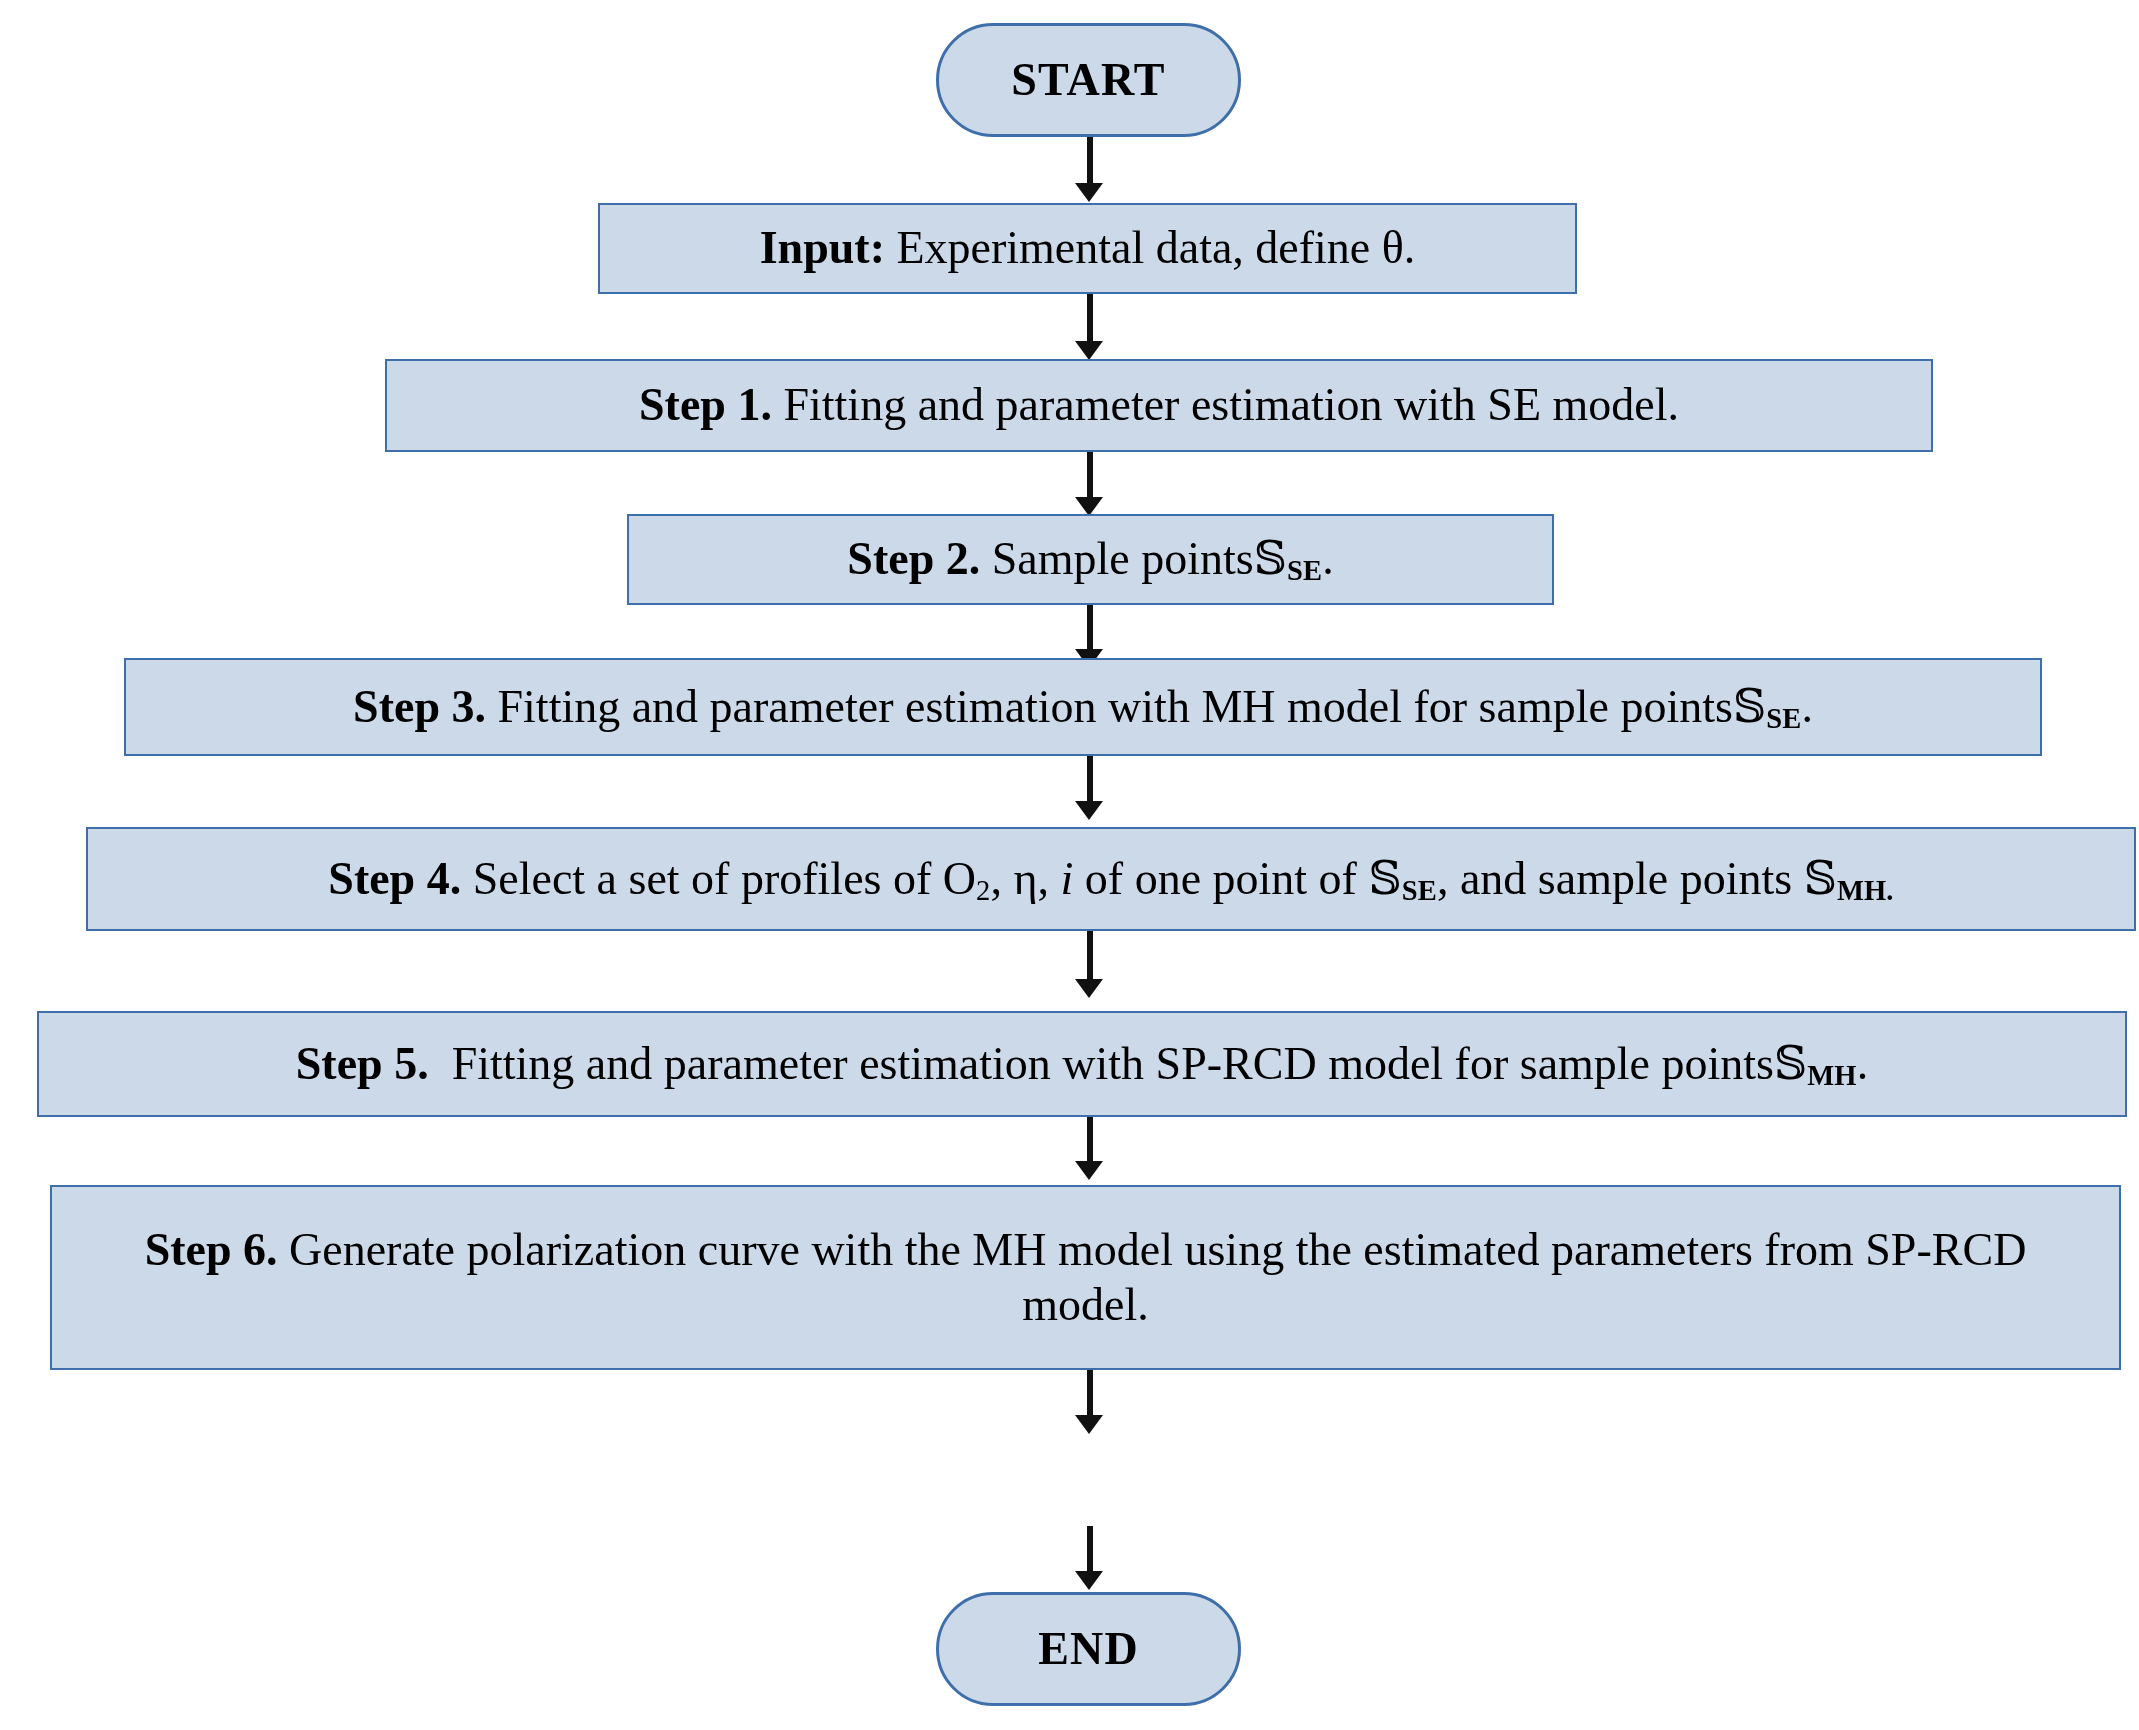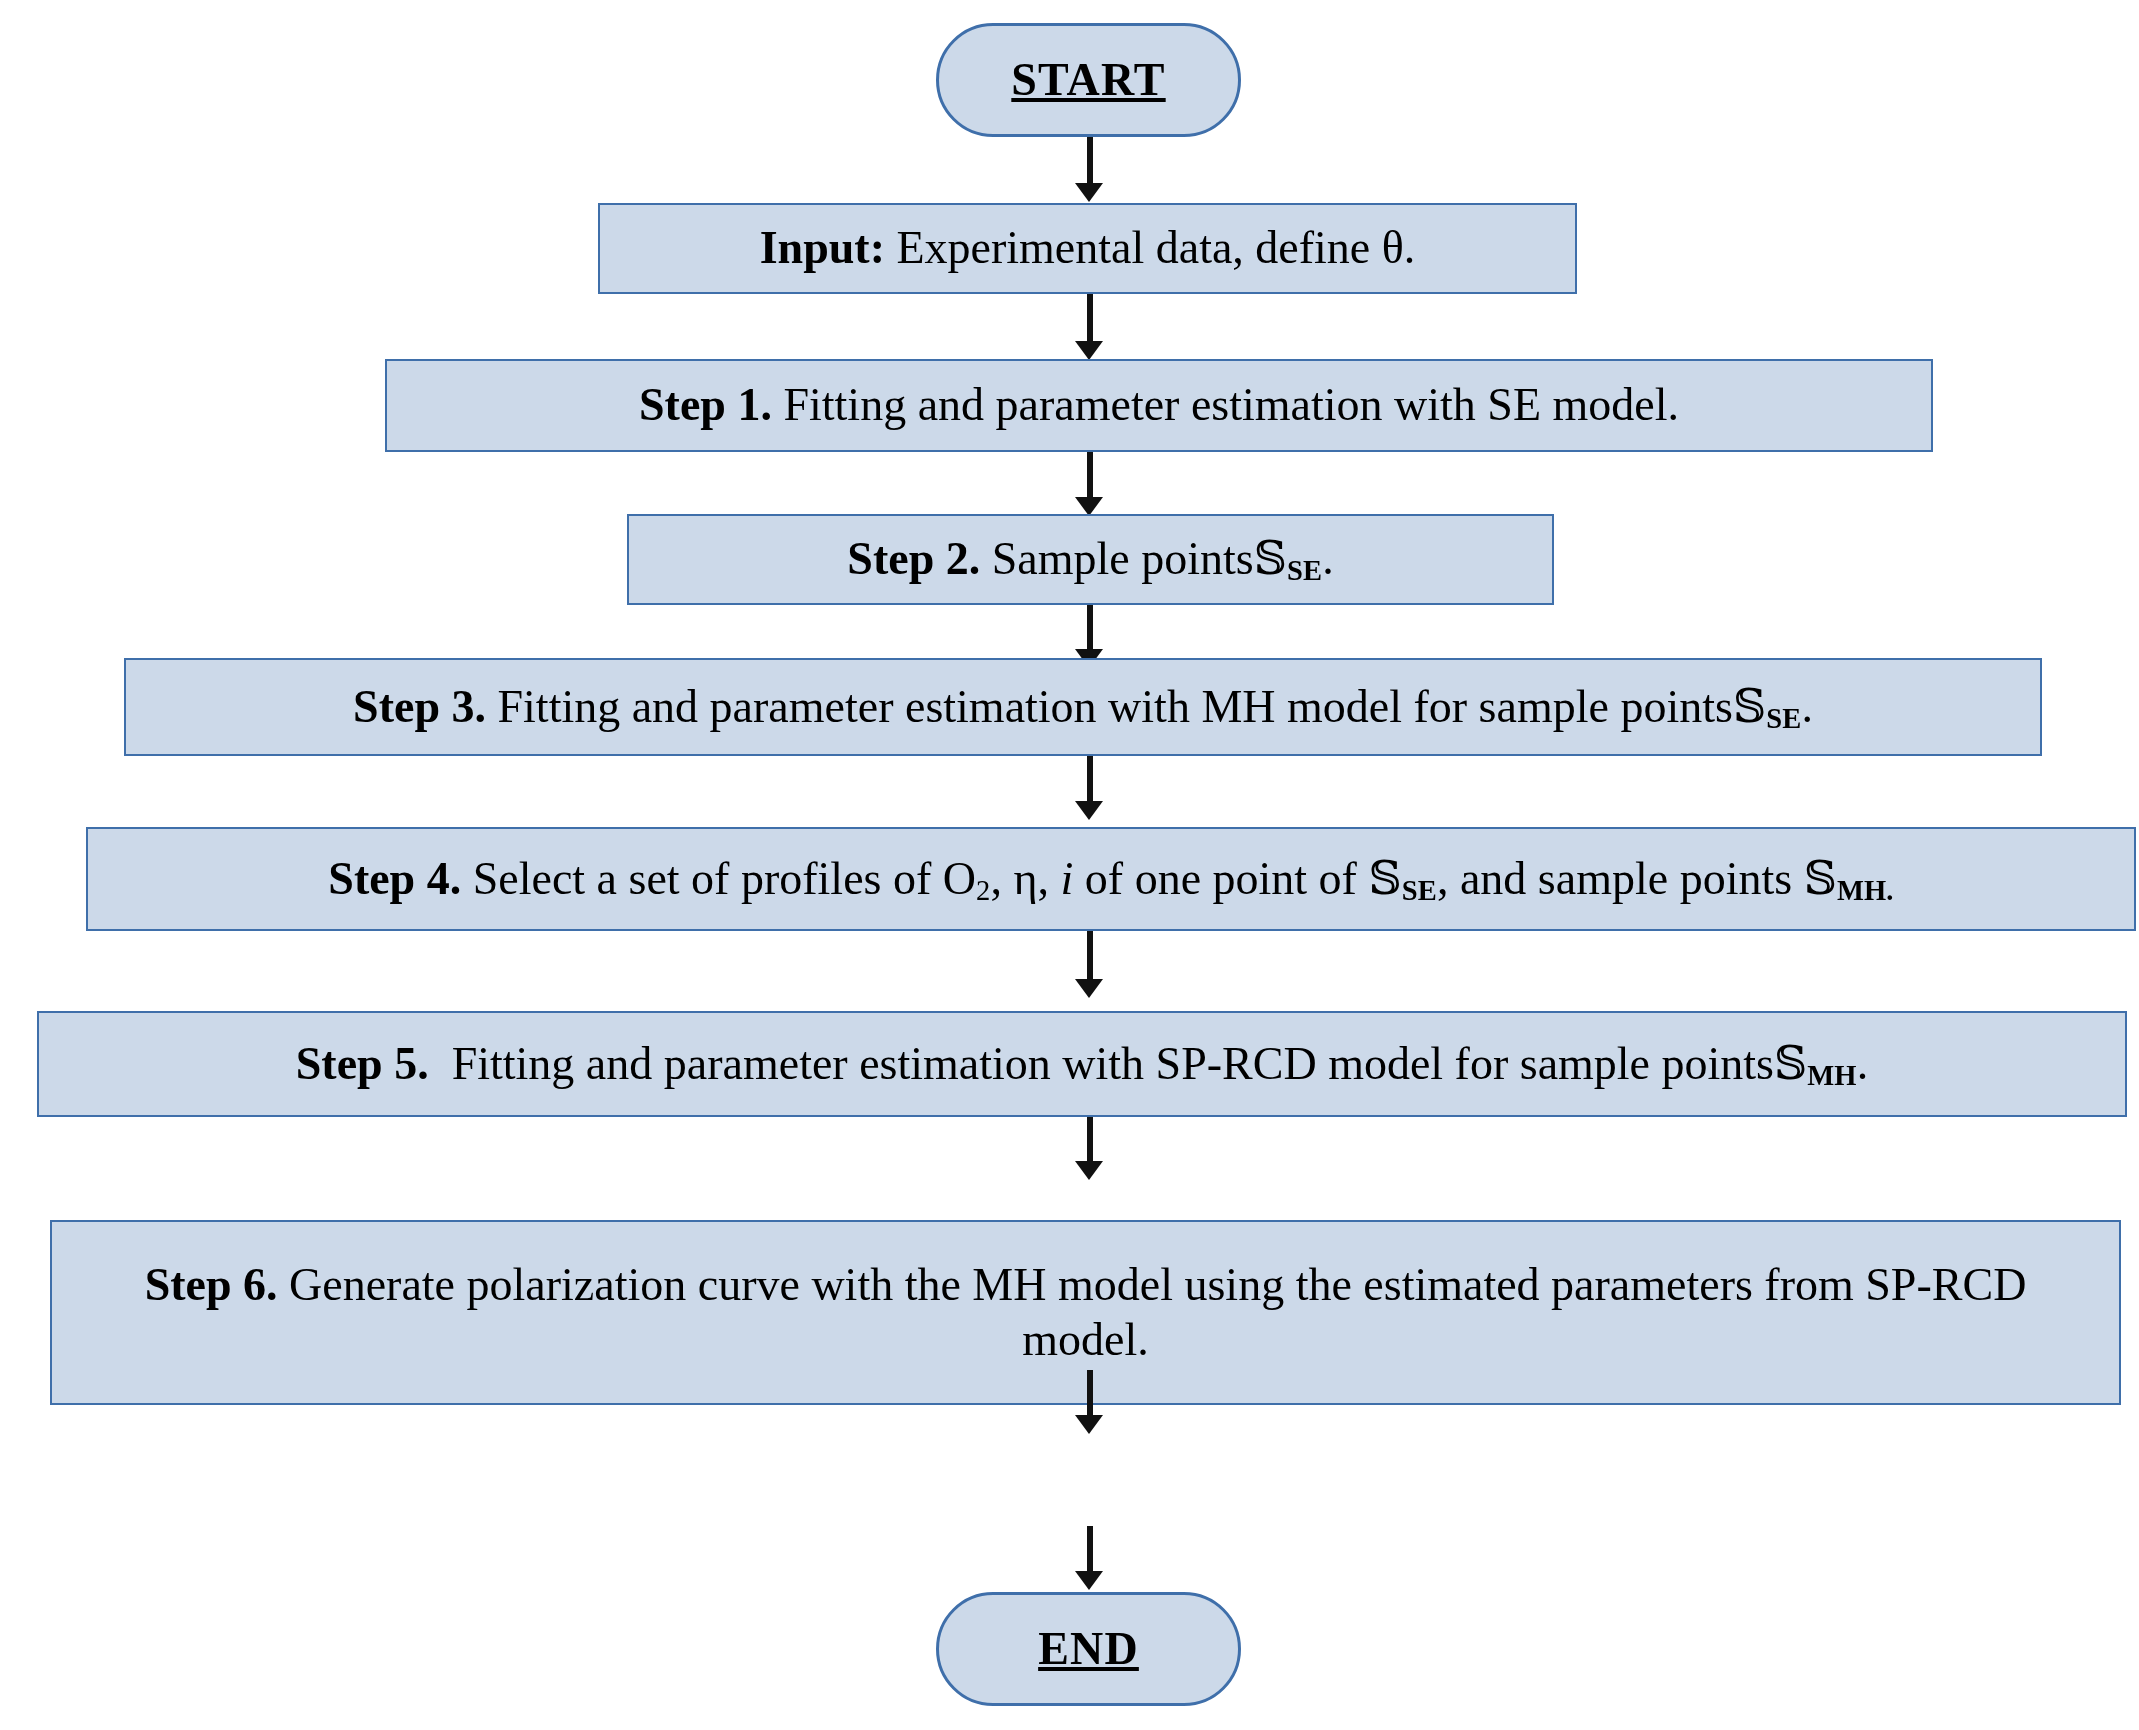--- a/index.html
+++ b/index.html
@@ -34,21 +34,20 @@
     line-height: 1.18;
     font-size: 46px;
     padding: 0 11.4px;
   }
 
   .node.terminal {
     border-radius: 812px;
     border-width: 3.3px;
     font-weight: bold;
     letter-spacing: 1.2px;
-    text-decoration: underline;
   }
 
   .node .lbl {
     display: block;
     width: 100%;
   }
 
   b, .b { font-weight: bold; }
   i, .it { font-style: italic; }
 
@@ -148,21 +147,21 @@
   <div class="node" style="left:37px; top:1011px; width:2090px; height:106px;">
     <span class="lbl">
       <b>Step 5.</b>&nbsp;
       <span>Fitting and parameter estimation with SP-RCD model for sample points</span><span class="bb">𝕊</span><sub class="sm">MH</sub><span>.</span>
     </span>
   </div>
 
   <div class="arrow" style="left:1087px; top:1117px; height:50px;"></div>
   <div class="arrowhead" style="left:1075px; top:1161px;"></div>
 
-  <div class="node" style="left:50px; top:1185px; width:2071px; height:185px; padding:0 46px;margin-top:35px;">
+  <div class="node" style="left:50px; top:1185px; width:2071px; height:185px; padding:0 46px;">
     <span class="lbl">
       <b>Step 6.</b>
       <span>Generate polarization curve with the MH model using the estimated parameters from SP-RCD model.</span>
     </span>
   </div>
 
   <div class="arrow" style="left:1087px; top:1370px; height:50px;"></div>
   <div class="arrowhead" style="left:1075px; top:1415px;"></div>
 
 

